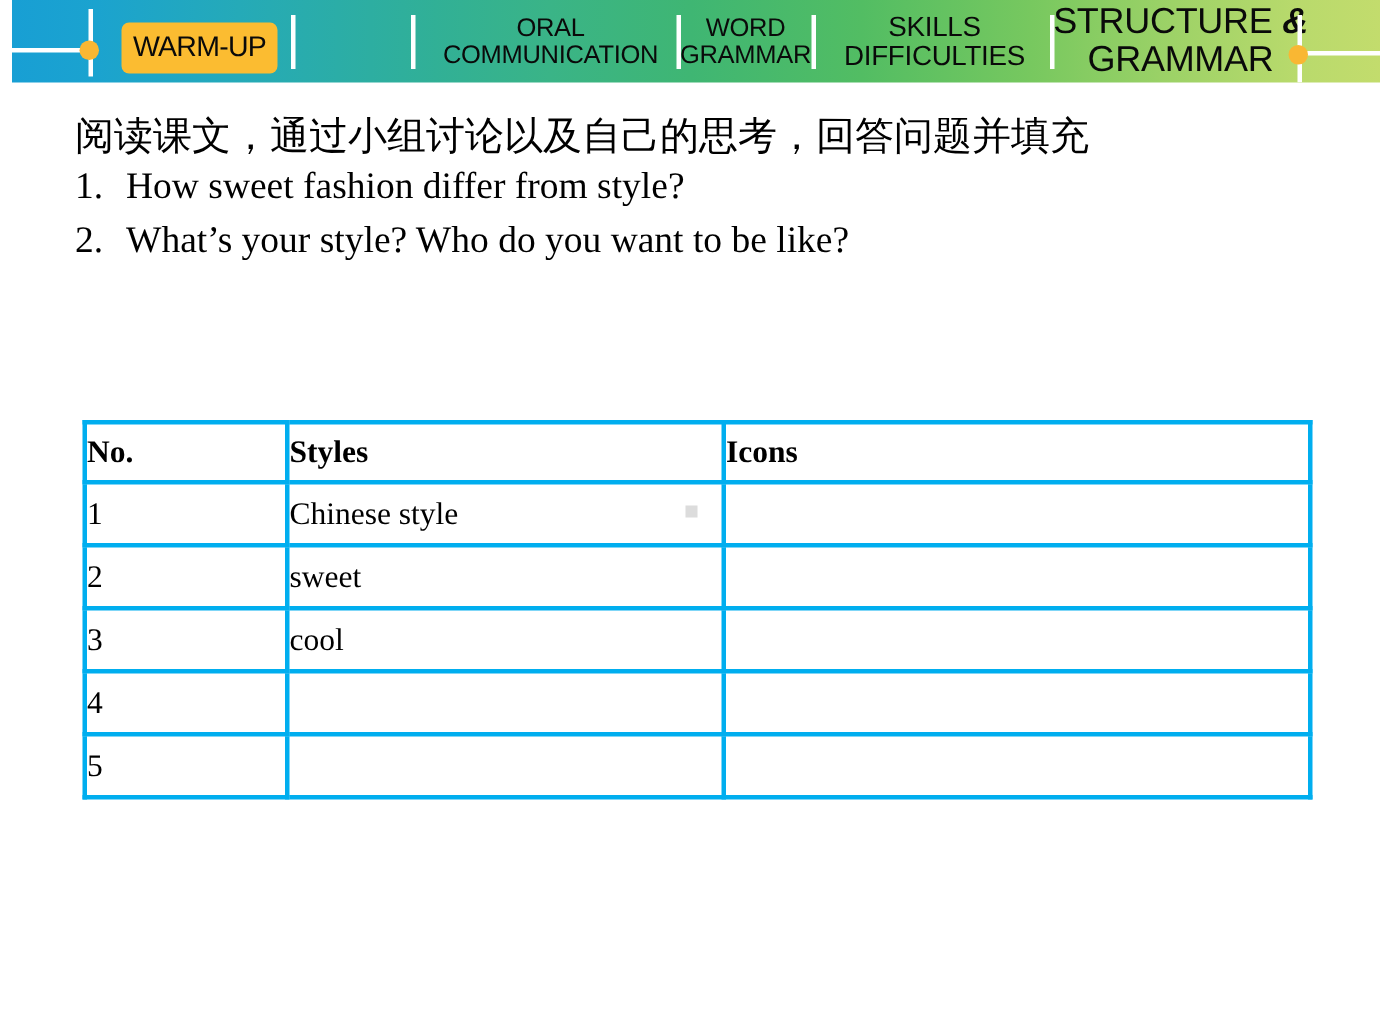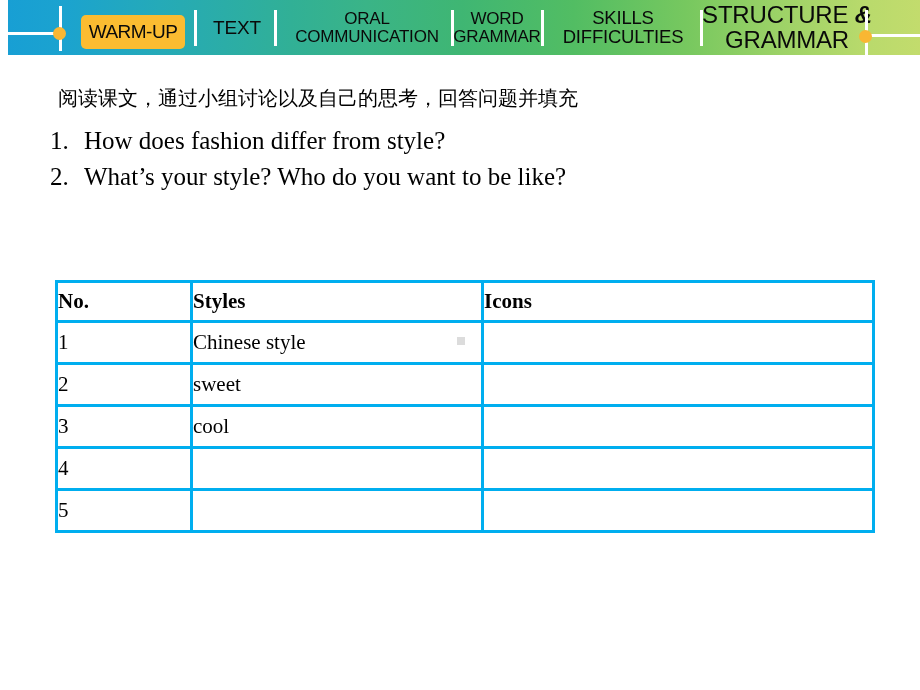--- a/index.html
+++ b/index.html
@@ -122,23 +122,23 @@
   
   #prompt-block {
     position: absolute;
     left: 50px;
     top: 74px;
     width: 840px;
     color: #000000;
     font-family: "Liberation Serif", serif;
   }
   .prompt-cn {
-    font-size: 20px;
+    font-size: 26px;
     line-height: 33px;
-    margin: 8px;
+    margin: 0;
   }
   .q-row {
     display: flex;
     font-size: 25px;
     line-height: 36px;
     margin: 0;
   }
   .q-num {
     width: 34px;
     flex: 0 0 34px;
@@ -197,23 +197,20 @@
   <div class="cap-hline" id="cap-left-hline"></div>
   <div class="cap-vline" id="cap-left-vline"></div>
   <div class="cap-dot" id="cap-left-dot"></div>
 
   <div class="nav-item" id="nav-warmup">
     <span class="lbl">WARM-UP</span>
   </div>
 
   <div class="nav-sep" id="sep-1"></div>
 
-  <div class="nav-item" id="nav-text">
-    <span class="lbl">TEXT</span>
-  </div>
 
   <div class="nav-sep" id="sep-2"></div>
 
   <div class="nav-item" id="nav-oral">
     <span>
       <span class="lbl">ORAL</span>
       <span class="lbl">COMMUNICATION</span>
     </span>
   </div>
 
@@ -247,21 +244,21 @@
   <div class="cap-hline" id="cap-right-hline"></div>
   <div class="cap-vline" id="cap-right-vline"></div>
   <div class="cap-dot" id="cap-right-dot"></div>
 </div>
 
 <div id="prompt-block">
   <p class="prompt-cn">阅读课文，通过小组讨论以及自己的思考，回答问题并填充</p>
 
   <div class="q-row">
     <span class="q-num">1.</span>
-    <span class="q-txt">How does fashion differ from style?</span>
+    <span class="q-txt">How sweet fashion differ from style?</span>
   </div>
   <div class="q-row">
     <span class="q-num">2.</span>
     <span class="q-txt">What’s your style? Who do you want to be like?</span>
   </div>
 </div>
 
 <table id="styles-table">
   <thead>
     <tr>

